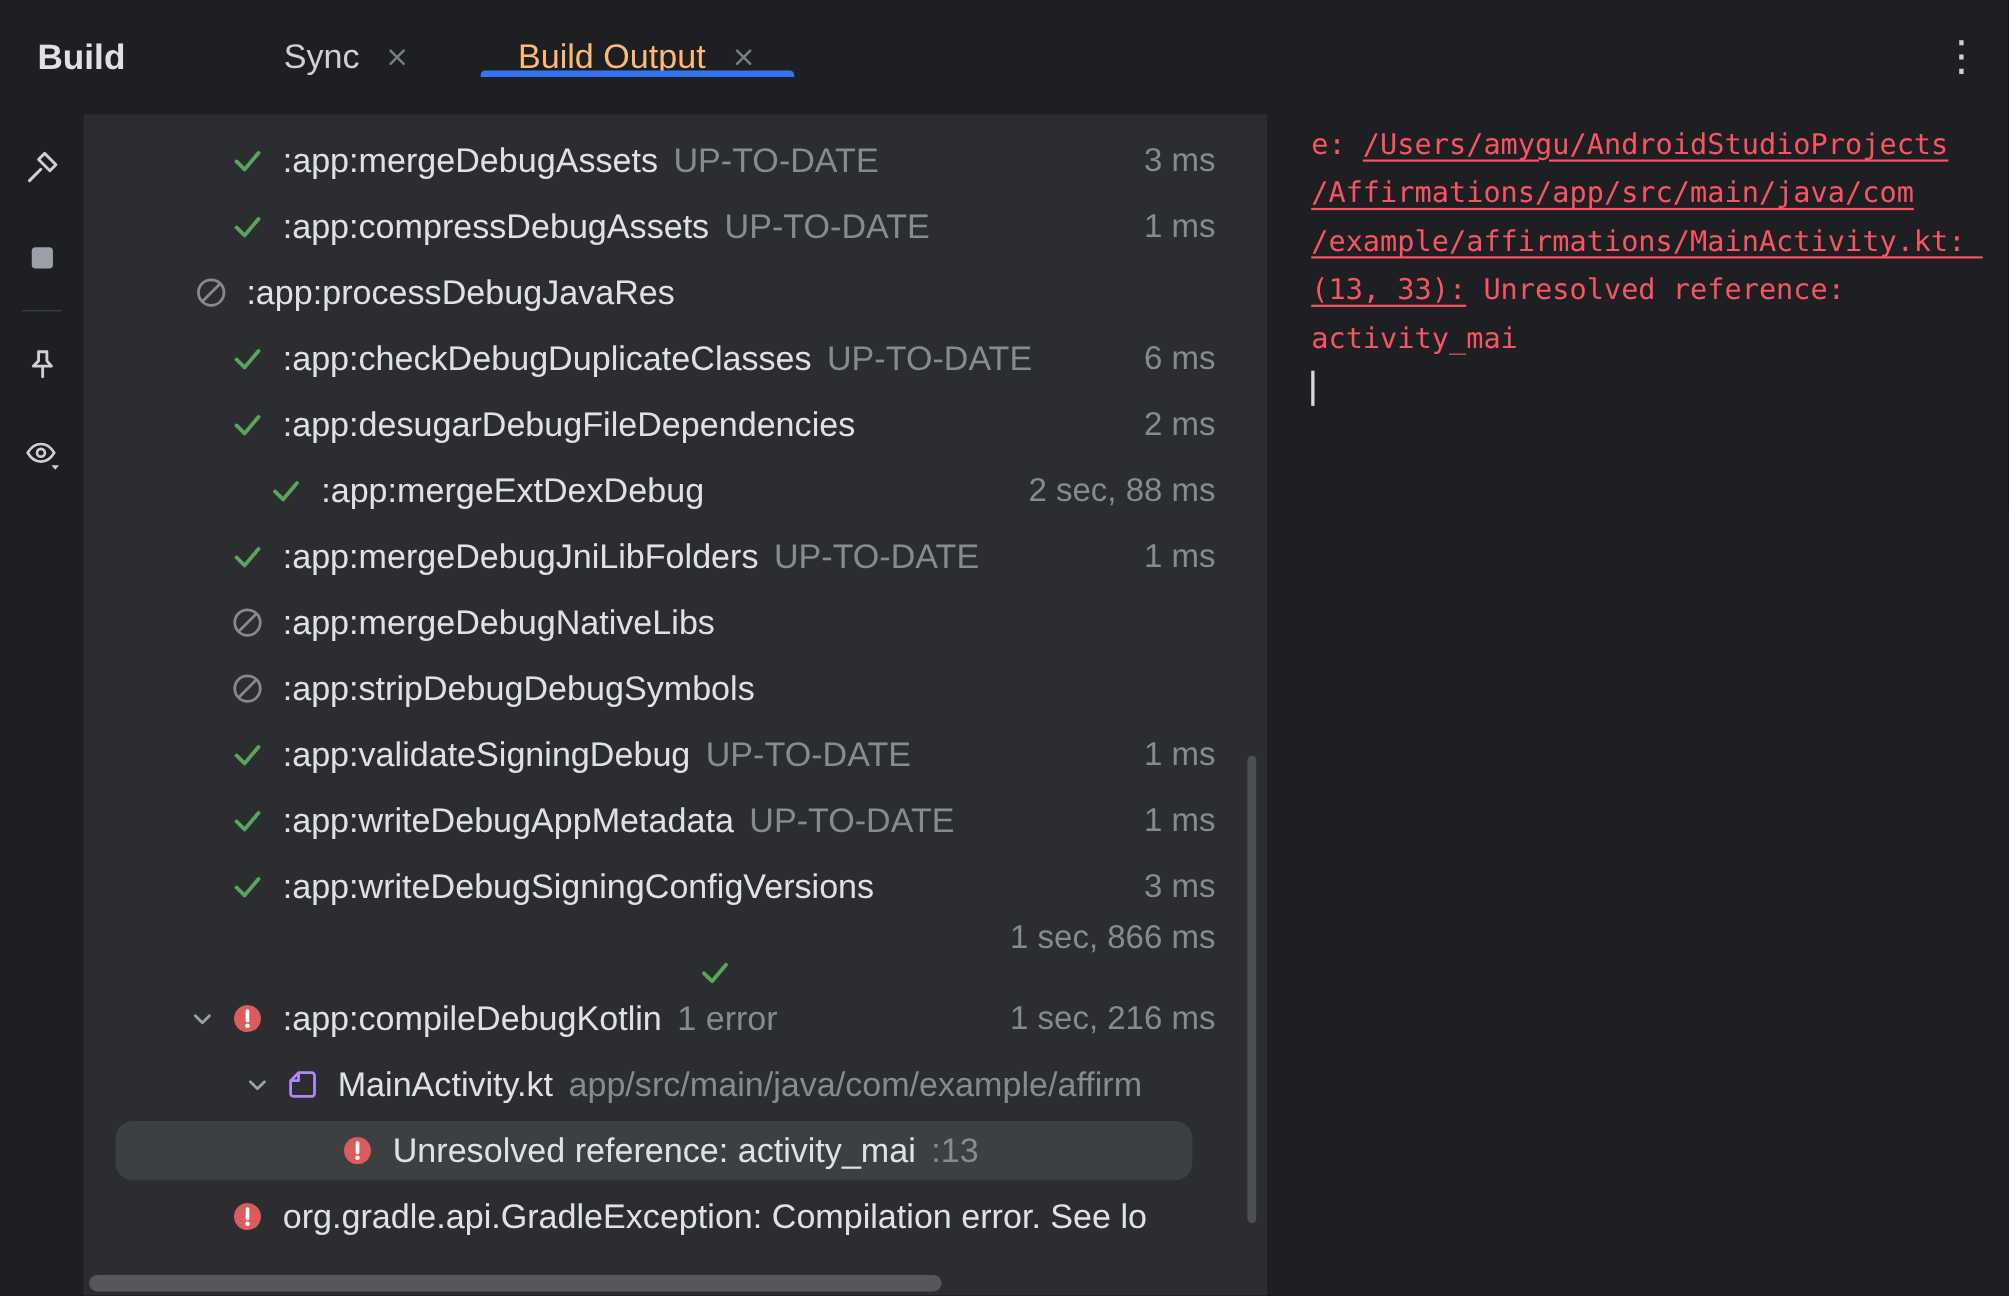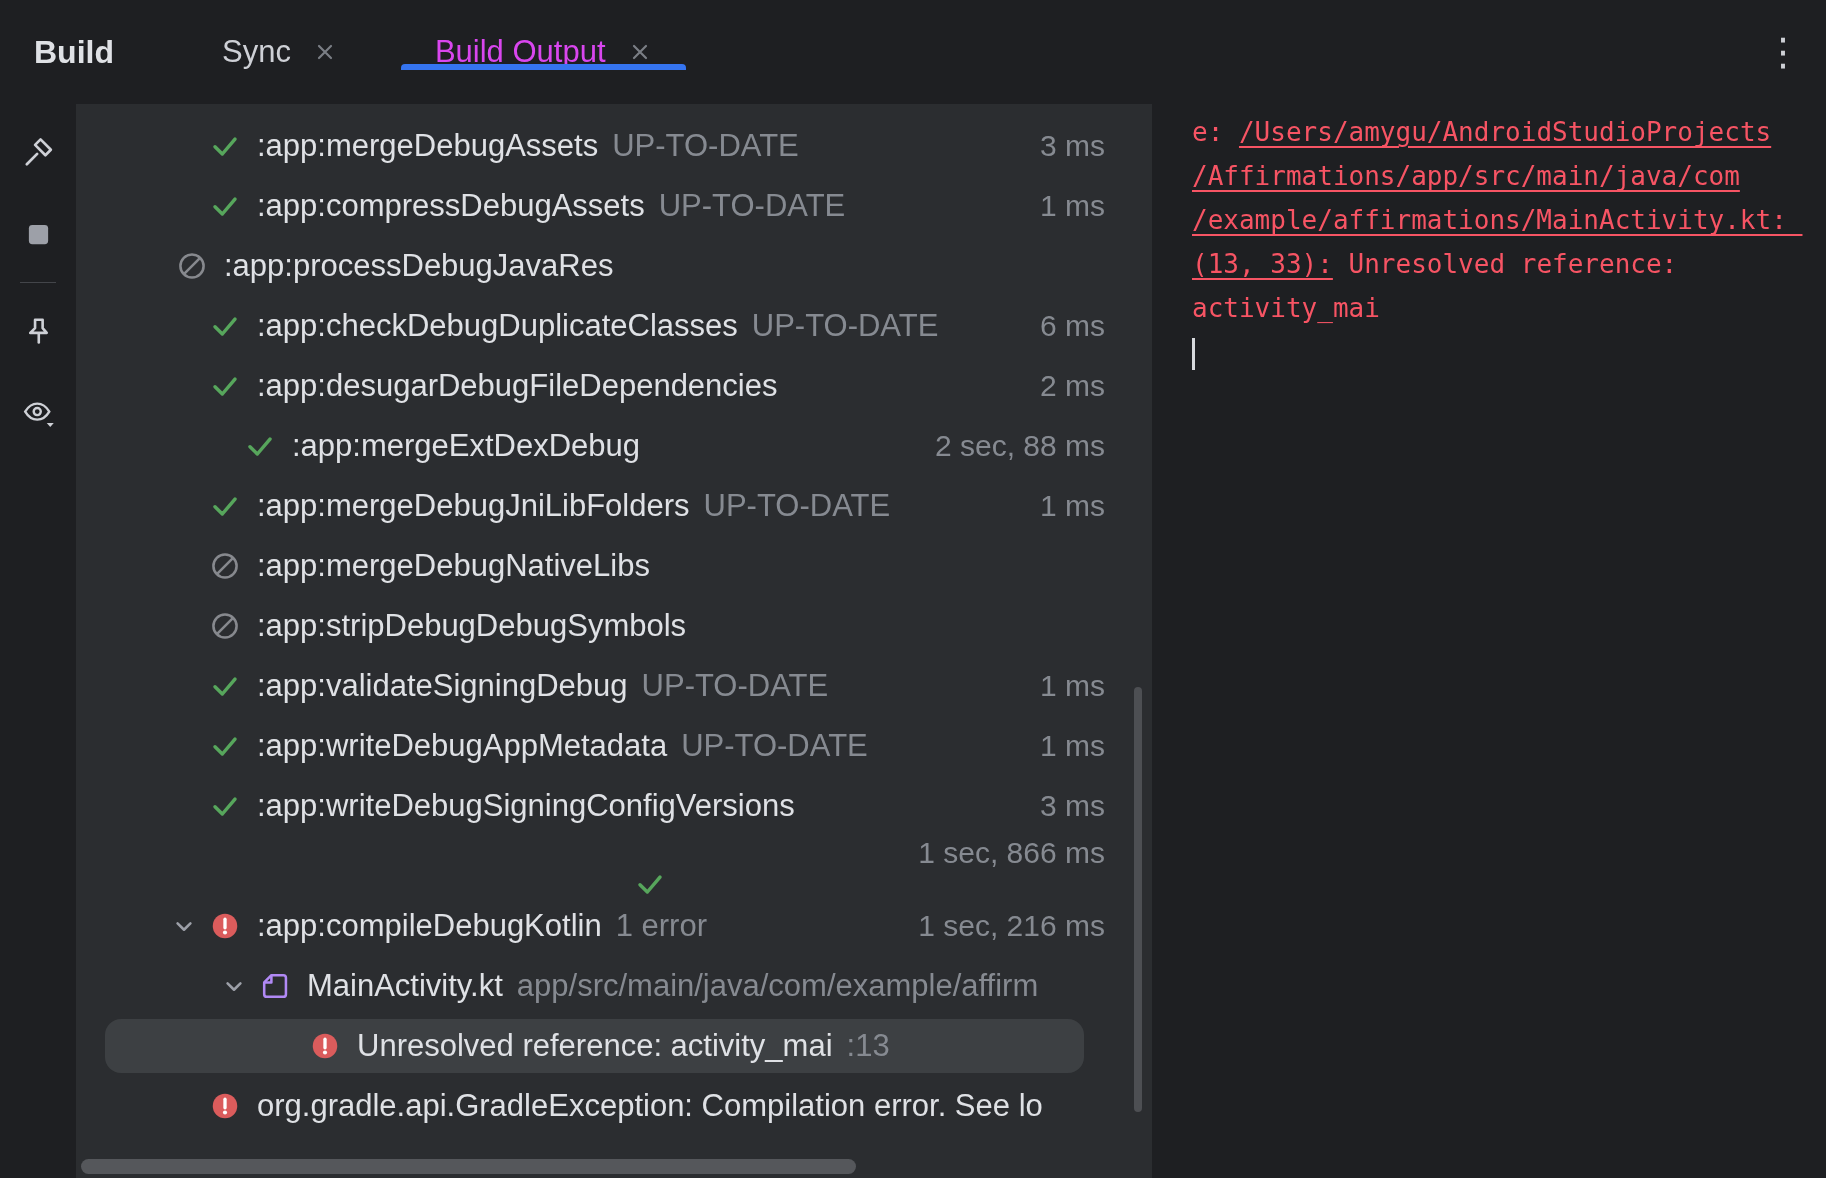--- a/index.html
+++ b/index.html
@@ -8,24 +8,24 @@
     position: relative;
     width: 1826px; height: 1178px;
     background: #1e1f22;
     font-family: "Liberation Sans", sans-serif;
     overflow: hidden;
     color: #dfe1e5;
   }
 
   
   .header { height: 104px; background: #1e1f22; display: flex; align-items: stretch; padding-left: 34px; }
-  .tw-title { display: flex; align-items: center; font-weight: 700; font-size: 32px; color: #dfe1e5; margin-right: 74px; }
+  .tw-title { display: flex; align-items: center; font-weight: 700; font-size: 32px; color: #dfe1e5; margin-right: 110px; }
   .tabs { display: flex; align-items: center; gap: 30px; }
   .tab { display: flex; align-items: center; gap: 22px; padding: 0 34px; font-size: 31px; color: #ced0d6; position: relative; cursor: pointer; }
-  .tab.active { color: #d946ef; }
+  .tab.active { color: #fdba74; }
   .tab.active::after { content: ""; position: absolute; left: 0; right: 0; bottom: 0; height: 6px; border-radius: 4px 4px 0 0; background: var(--accent); }
   .tab-close { width: 24px; height: 24px; color: #7a7e85; display: flex; align-items: center; }
   .tab-close svg { width: 24px; height: 24px; }
   .header-spacer { flex: 1; }
   .kebab { align-self: center; font-size: 38px; color: #ced0d6; padding: 0 24px; line-height: 1; cursor: pointer; }
 
   .body { position: absolute; top: 104px; left: 0; right: 0; bottom: 0; display: flex; }
 
   
   .toolbar { width: 76px; flex: none; background: #1e1f22; display: flex; flex-direction: column; align-items: center; padding-top: 26px; }

